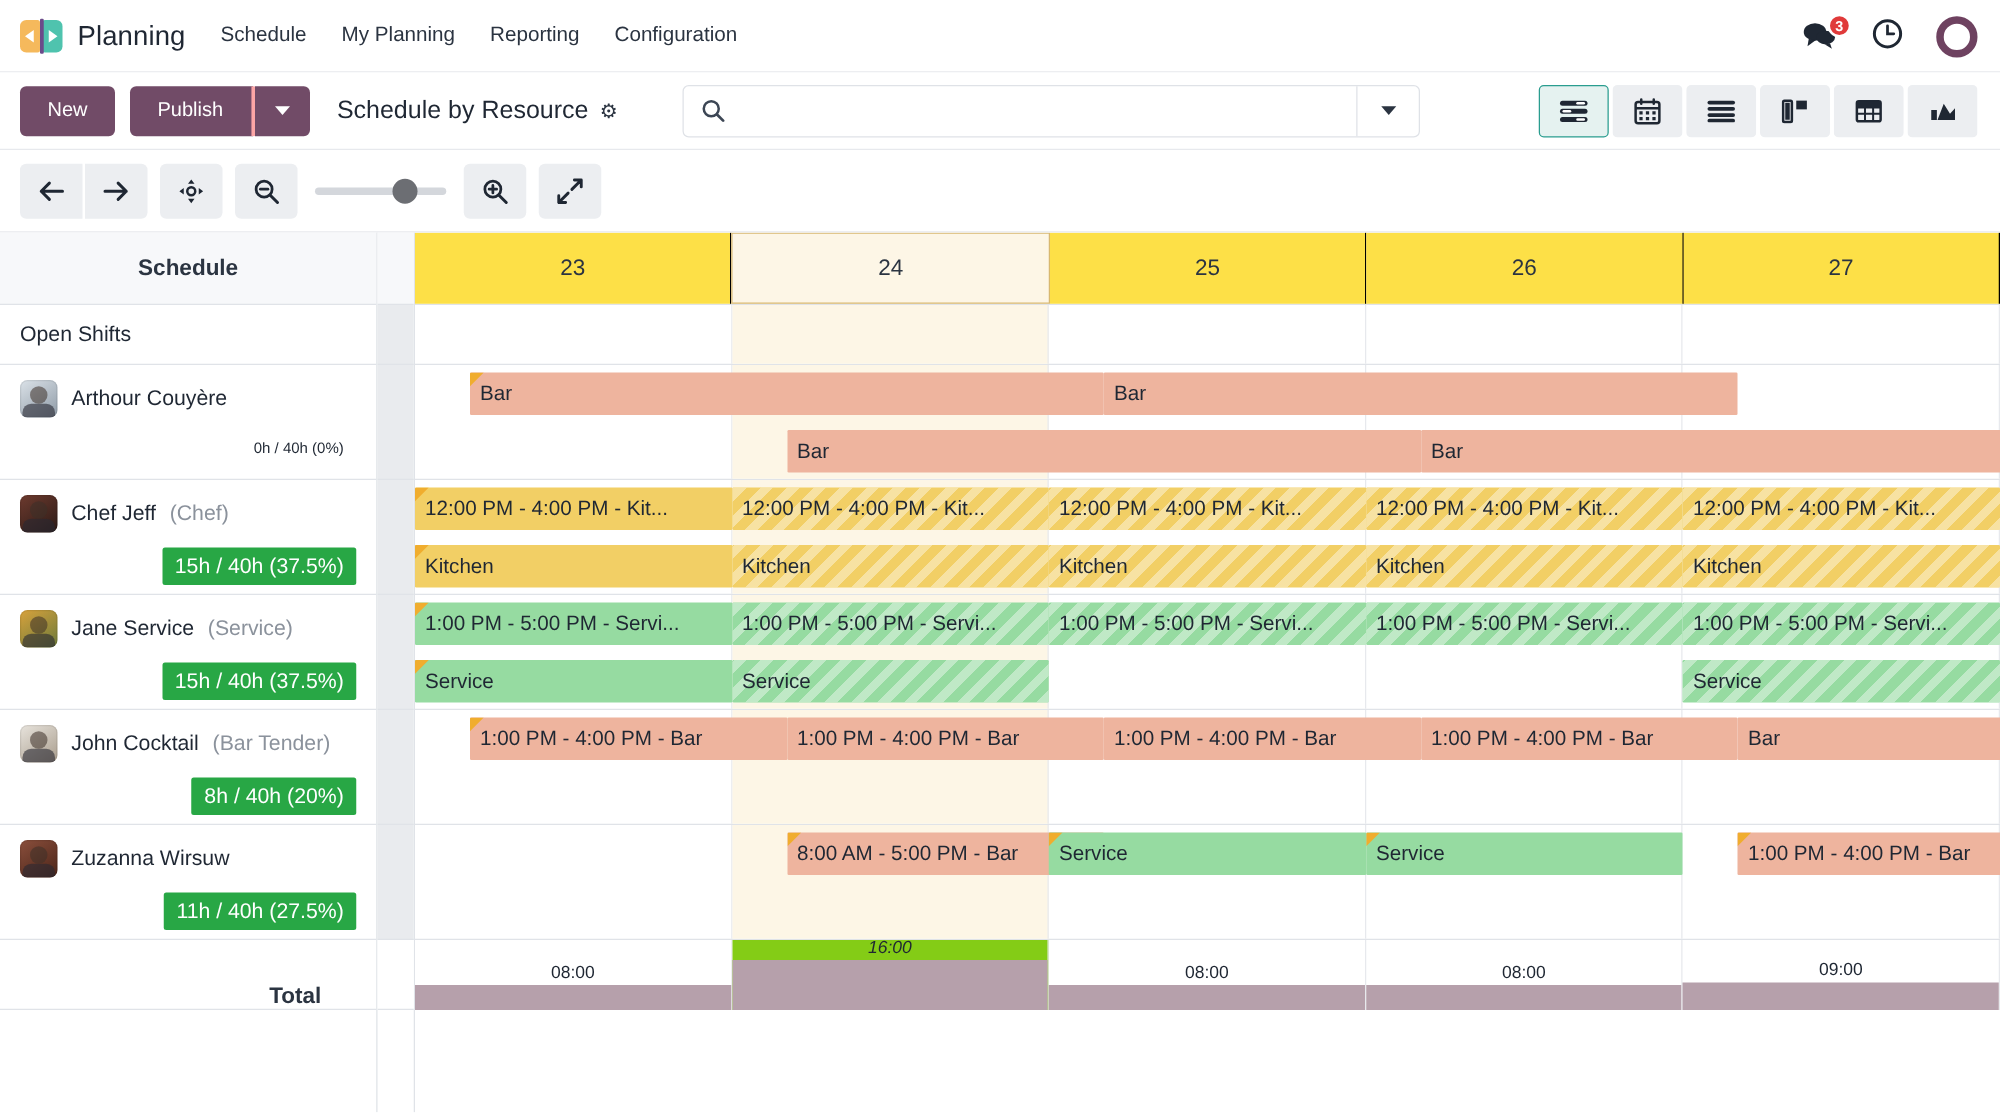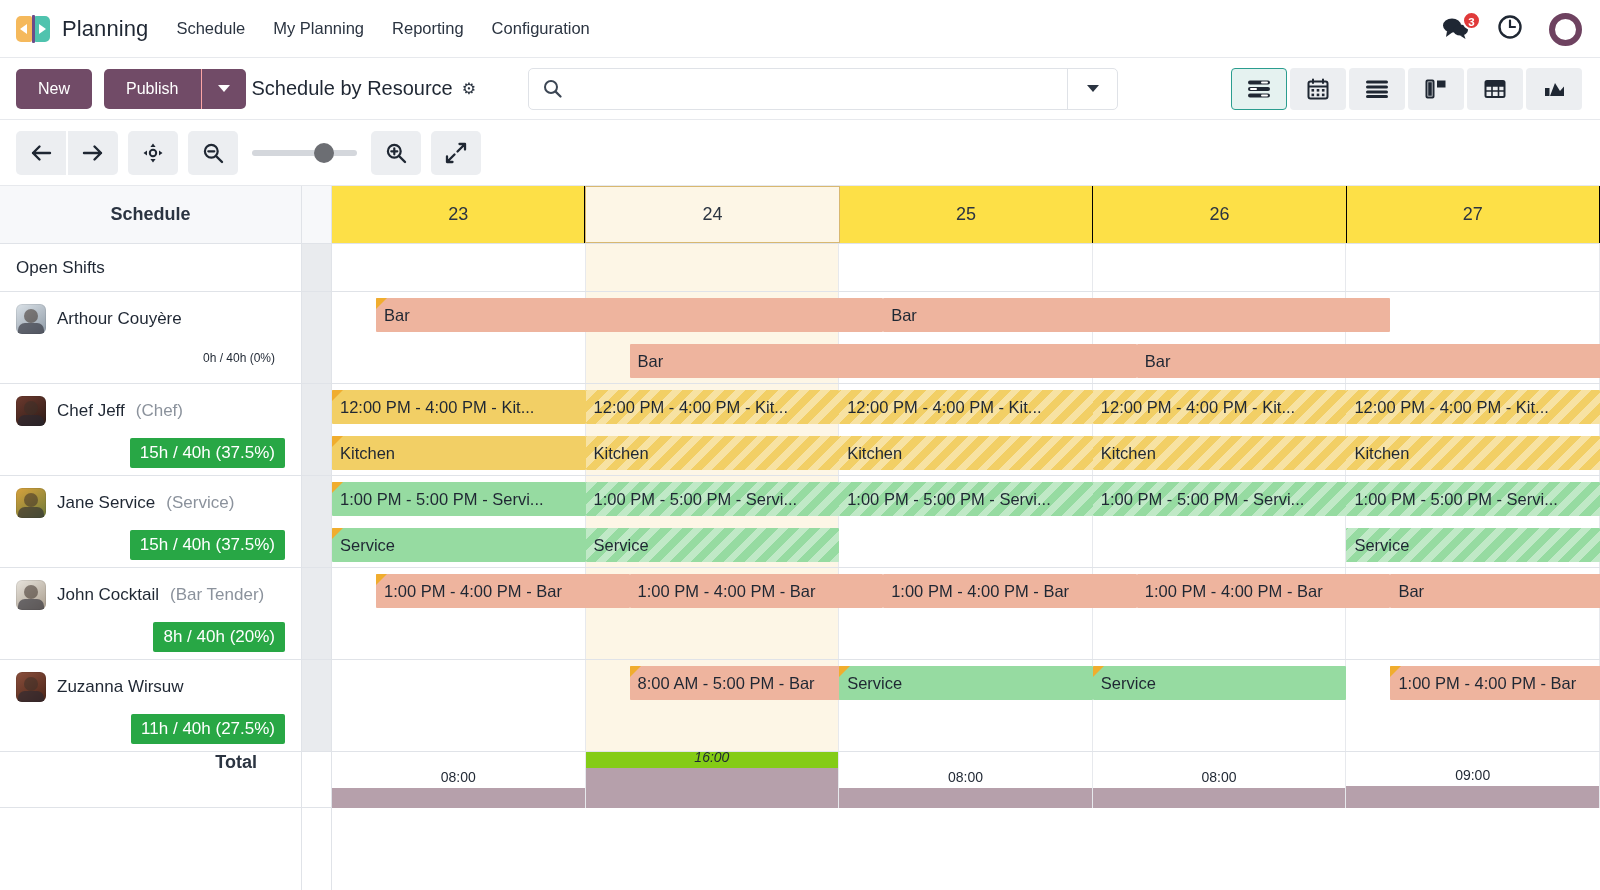--- a/index.html
+++ b/index.html
@@ -75,33 +75,33 @@
   .btn-new {
     background: #714b67; color: #fff; border: none;
     height: 40px; padding: 0 22px; border-radius: 5px;
     font-size: 16px; cursor: pointer; font-family: inherit;
   }
   .btn-group { display: flex; margin-left: 12px; }
   .btn-publish {
     background: #714b67; color: #fff; border: none;
     height: 40px; padding: 0 22px; border-radius: 5px 0 0 5px;
     font-size: 16px; cursor: pointer; font-family: inherit;
-    border-right: 1px solid #fca5a5;
+    border-right: 3px solid #fca5a5;
   }
   .btn-caret {
     background: #714b67; color: #fff; border: none;
     height: 40px; width: 44px; border-radius: 0 5px 5px 0;
     cursor: pointer; display: flex; align-items: center; justify-content: center;
   }
   .caret-down {
     width: 0; height: 0; border-left: 6px solid transparent;
     border-right: 6px solid transparent; border-top: 7px solid #fff;
   }
   .view-title {
-    margin-left: 6px; font-size: 20px; color: #1f2733;
+    margin-left: 22px; font-size: 20px; color: #1f2733;
     display: flex; align-items: center; gap: 9px; white-space: nowrap;
   }
   .gear { font-size: 16px; color: #2b3441; cursor: pointer; }
 
   .search-wrap {
     margin-left: 52px; display: flex; align-items: stretch;
     width: 590px; height: 42px;
     border: 1px solid #dfe2e7; border-radius: 5px; background: #fff;
   }
   .search-inner {
@@ -170,21 +170,21 @@
   }
   .gutter-head { height: 58px; background: #f7f8fa; border-bottom: 1px solid #e0e3e8; }
 
   .side-row {
     border-bottom: 1px solid #e0e3e8; padding: 0 16px;
     display: flex; flex-direction: column; justify-content: flex-start;
     position: relative;
   }
   .side-row.open  { height: 48px; justify-content: center; }
   .side-row.res   { height: 92px; padding-top: 12px; }
-  .side-row.total { height: 56px; align-items: flex-end; justify-content: flex-start;
+  .side-row.total { height: 56px; align-items: flex-end; justify-content: flex-end;
                     padding-right: 44px; }
   .res-line { display: flex; align-items: center; gap: 11px; }
   .avatar {
     width: 30px; height: 30px; border-radius: 6px; flex: 0 0 30px;
     background: linear-gradient(145deg,#cfd6de 0%,#93a0ae 100%);
     box-shadow: inset 0 0 0 1px rgba(0,0,0,.08);
     position: relative; overflow: hidden;
   }
   .avatar::after {
     content: ""; position: absolute; left: 8px; top: 5px;

